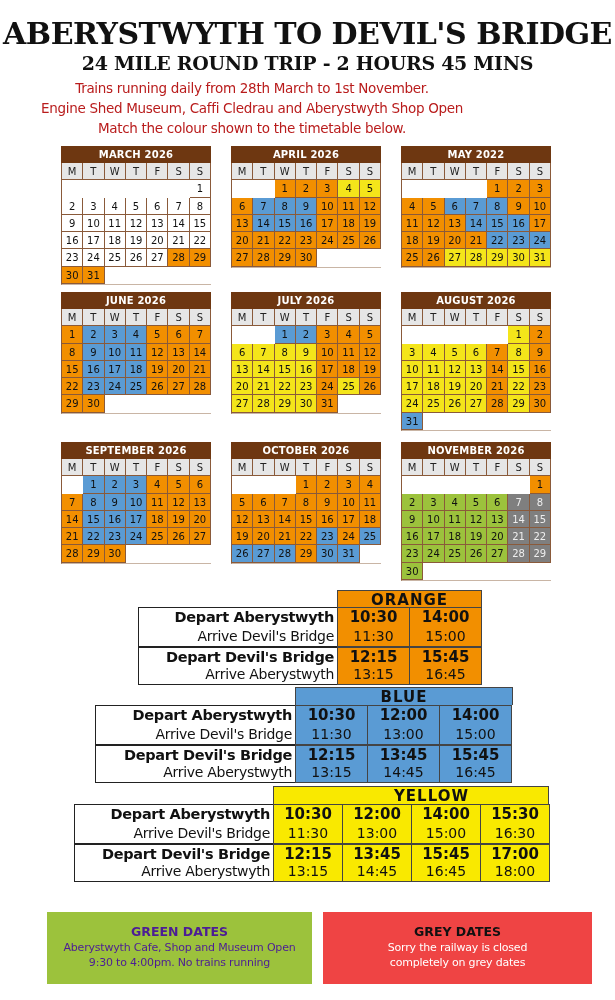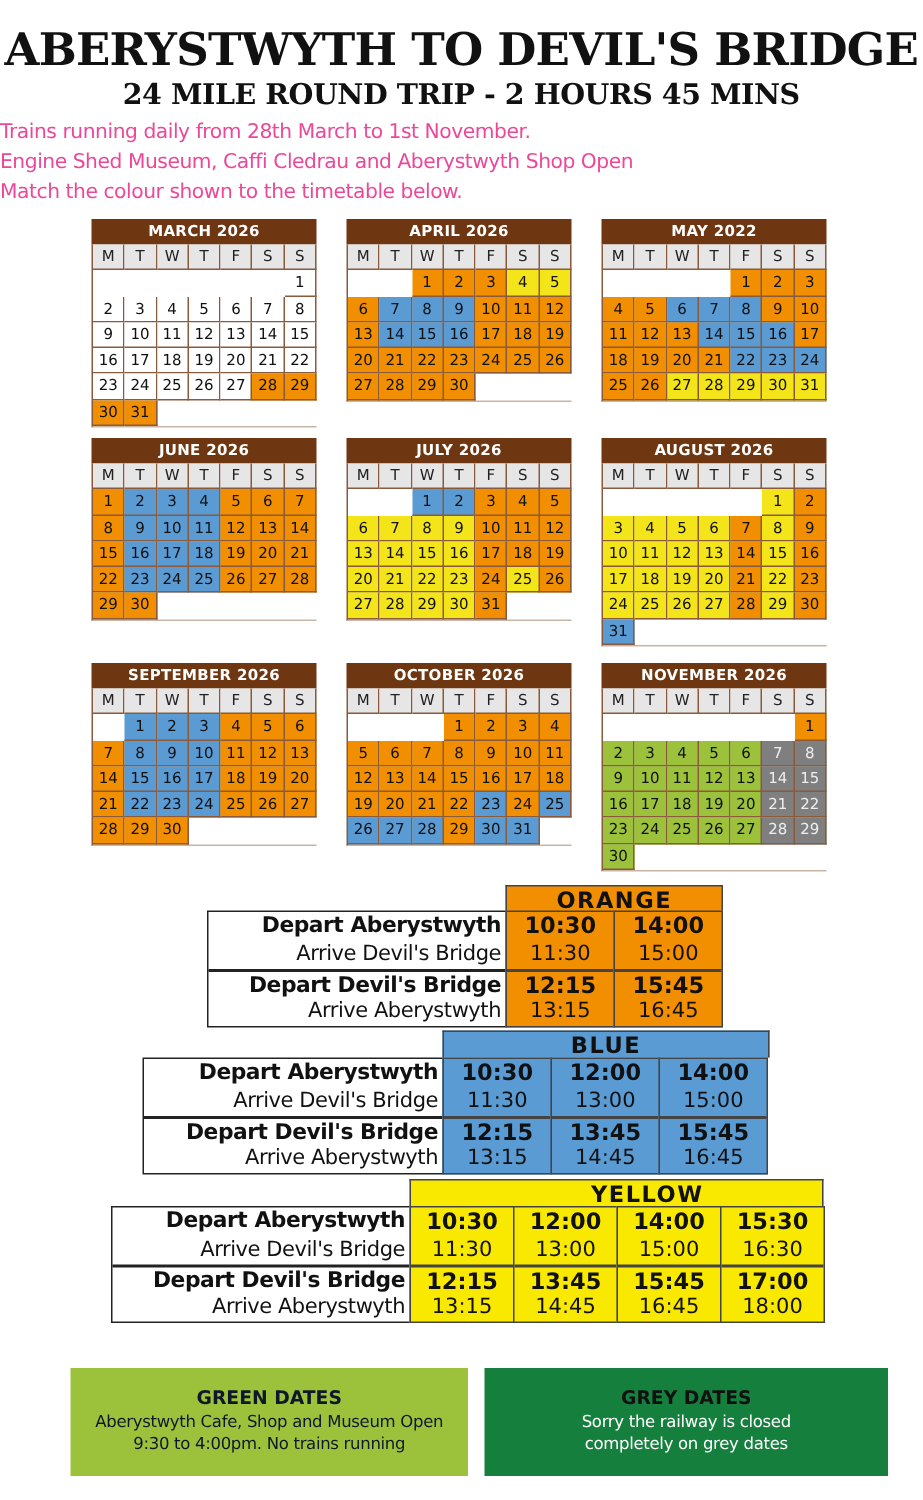--- a/index.html
+++ b/index.html
@@ -10,23 +10,23 @@
     position: absolute; left: 0; top: 18px; width: 615px; text-align: center;
     font-family: "DejaVu Serif", serif; font-weight: bold; font-size: 30px;
     letter-spacing: -0.5px; line-height: 32px; color: #111;
   }
   .subtitle {
     position: absolute; left: 0; top: 52px; width: 615px; text-align: center;
     font-family: "DejaVu Serif", serif; font-weight: bold; font-size: 19px;
     line-height: 22px; color: #111; letter-spacing: -0.3px;
   }
   .info {
-    position: absolute; left: 0; width: 504px; 
+    position: absolute; left: 0; width: 504px; text-align: center;
     font-family: "DejaVu Sans", sans-serif; font-size: 13.5px; line-height: 20px;
-    color: #ec4899; letter-spacing: -0.3px;
+    color: #b91c1c; letter-spacing: -0.3px;
   }
 
   .cal {
     position: absolute; width: 150px;
     font-family: "DejaVu Sans", sans-serif;
   }
   .cal-head {
     height: 17px; background: #6e3711; color: #fff; text-align: center;
     font-size: 10px; font-weight: bold; line-height: 17px; letter-spacing: 0.2px;
   }
@@ -561,22 +561,22 @@
       </div>
       <div class="tt-col" style="left: 480px; top: 804px; width: 70px; background: rgb(249, 233, 0);">
         <div class="tt-time dep">15:30</div>
         <div class="tt-time">16:30</div>
         <div class="tt-time dep sep">17:00</div>
         <div class="tt-time">18:00</div>
       </div>
     </div>
 </div>
 
-<div class="box" style="left:47px; width:265px; background:#9cc23c; color:#0f172a;">
+<div class="box" style="left:47px; width:265px; background:#9cc23c; color:#4c1d95;">
   <div class="box-title">GREEN DATES</div>
   <div class="box-text">Aberystwyth Cafe, Shop and Museum Open</div>
   <div class="box-text">9:30 to 4:00pm. No trains running</div>
 </div>
-<div class="box" style="left:323px; width:269px; background:#15803d; color:#fff;">
+<div class="box" style="left:323px; width:269px; background:#ef4444; color:#fff;">
   <div class="box-title" style="color:#111;">GREY DATES</div>
   <div class="box-text">Sorry the railway is closed</div>
   <div class="box-text">completely on grey dates</div>
 </div>
 
 </body></html>

